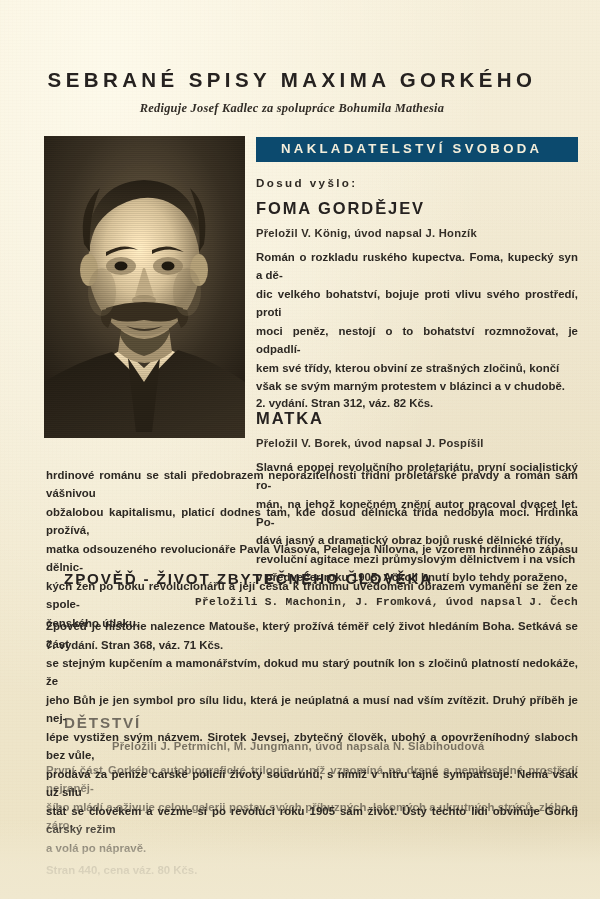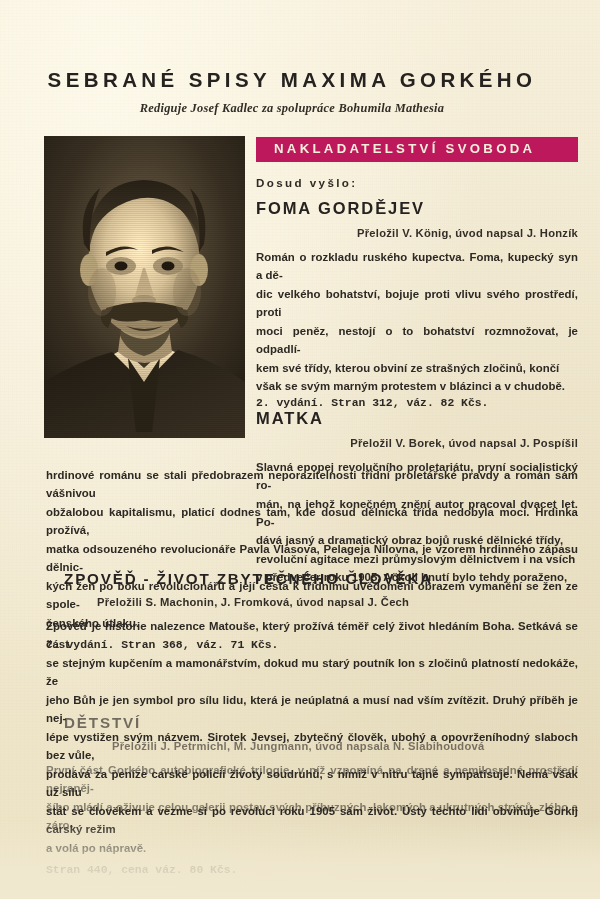--- a/index.html
+++ b/index.html
@@ -85,26 +85,26 @@
   }
 
   
   .col-right {
     position: absolute;
     left: 256px;
     top: 137px;
     width: 322px;
   }
   .banner {
-    background: #be185d;
+    background: #0c4a6e;
     color: #f4eeda;
     font-size: 13.2px;
     font-weight: 700;
     letter-spacing: 3.3px;
-    padding: 5px 0 6px 18px;
+    padding: 5px 0 6px 25px;
     line-height: 1.05;
     white-space: nowrap;
   }
   .kicker {
     margin-top: 14px;
     font-size: 11.6px;
     font-weight: 700;
     letter-spacing: 2.4px;
     color: #2f2a24;
   }
@@ -115,61 +115,60 @@
     letter-spacing: 1.9px;
     color: #262220;
     white-space: nowrap;
   }
   .book-title.t1 { margin-top: 10px; }
   .translator {
     font-size: 11.2px;
     font-weight: 700;
     letter-spacing: .25px;
     color: #332e27;
-    text-align: right;
+    text-align: left;
     margin-top: 9px;
   }
   .para {
     font-size: 11.4px;
     font-weight: 700;
     line-height: 1.62;
     color: #2c2823;
     text-align: justify;
     letter-spacing: .05px;
     margin-top: 9px;
     hyphens: manual;
   }
   .para .last { text-align: left; }
   .price {
     font-size: 11.4px;
     font-weight: 700;
     color: #2c2823;
     margin-top: 1px;
-    font-family: Liberation Mono, monospace;
   }
 
   
   .col-full {
     position: absolute;
     left: 46px;
     width: 532px;
   }
   .block-matka-tail { top: 466px; }
   .block-zpoved     { top: 570px; }
   .block-detstvi    { top: 714px; }
 
   .sec-title {
     font-size: 15.2px;
     font-weight: 700;
     letter-spacing: 1.85px;
     color: #262220;
     white-space: nowrap;
   }
   .sec-title.indent { margin-left: 18px; }
-  .translator.wide { text-align: left; margin-left: 51px; }
+  .translator.wide { text-align: right; margin-left: 72px; font-family: Liberation Mono, monospace; }
   .translator.wide2 { text-align: left; margin-left: 66px; }
 
   .faded { opacity: .62; }
   .faded2 { opacity: .55; }
 
   
   .bottom-fade {
     position: absolute;
     left: 0; right: 0;
     bottom: 0;

